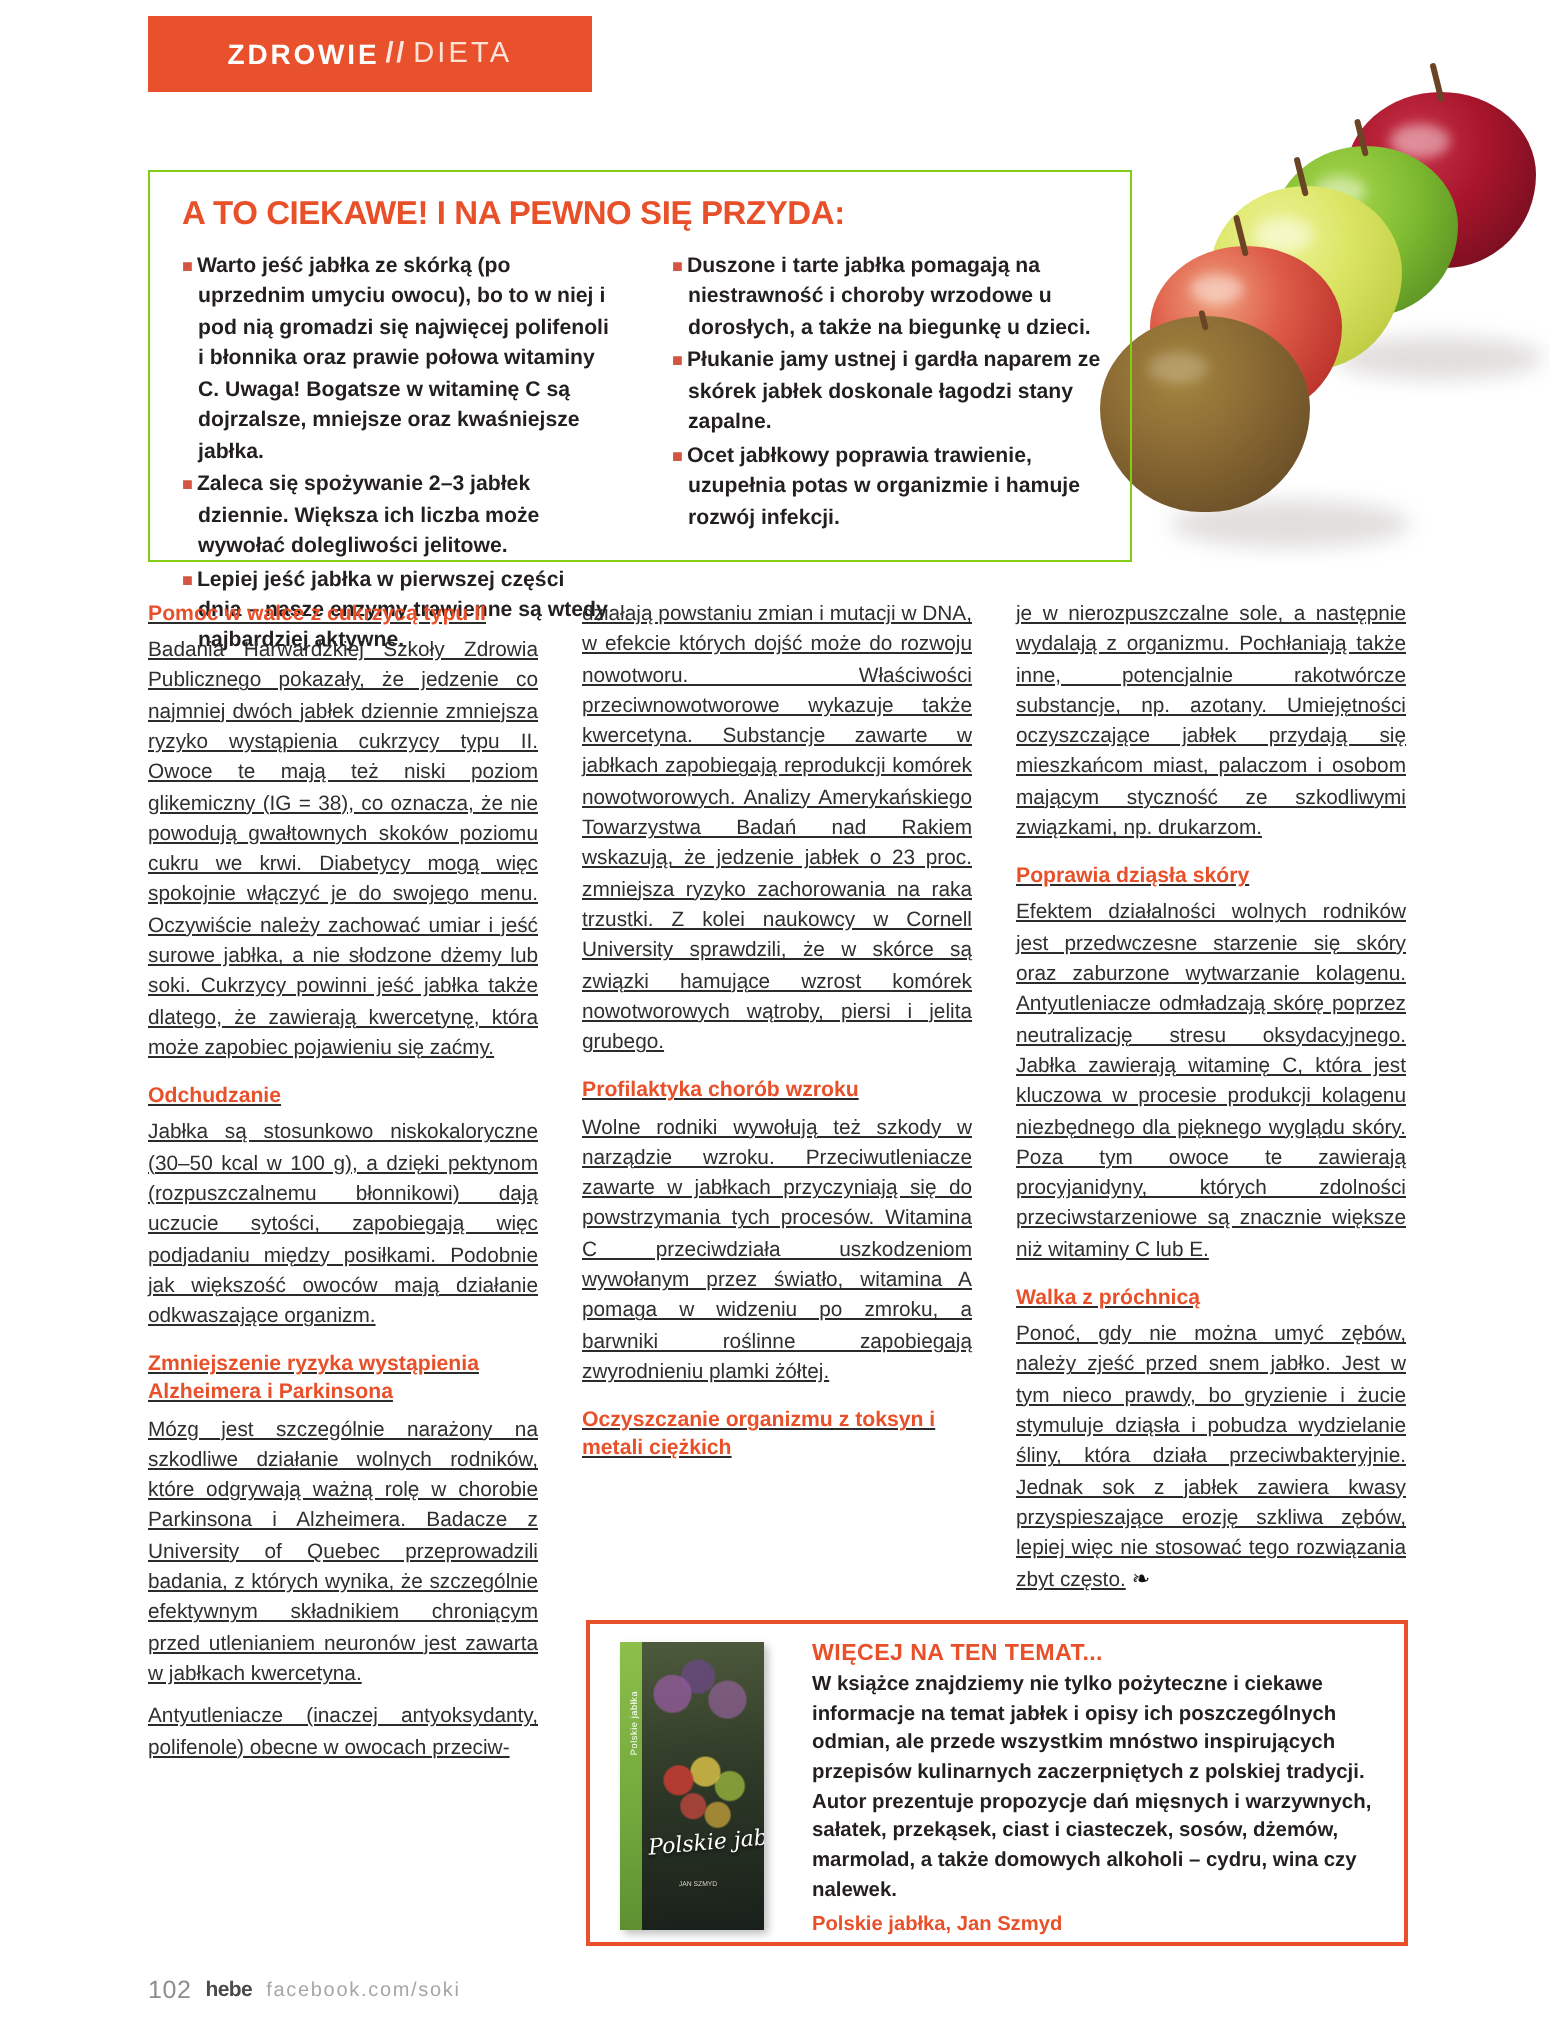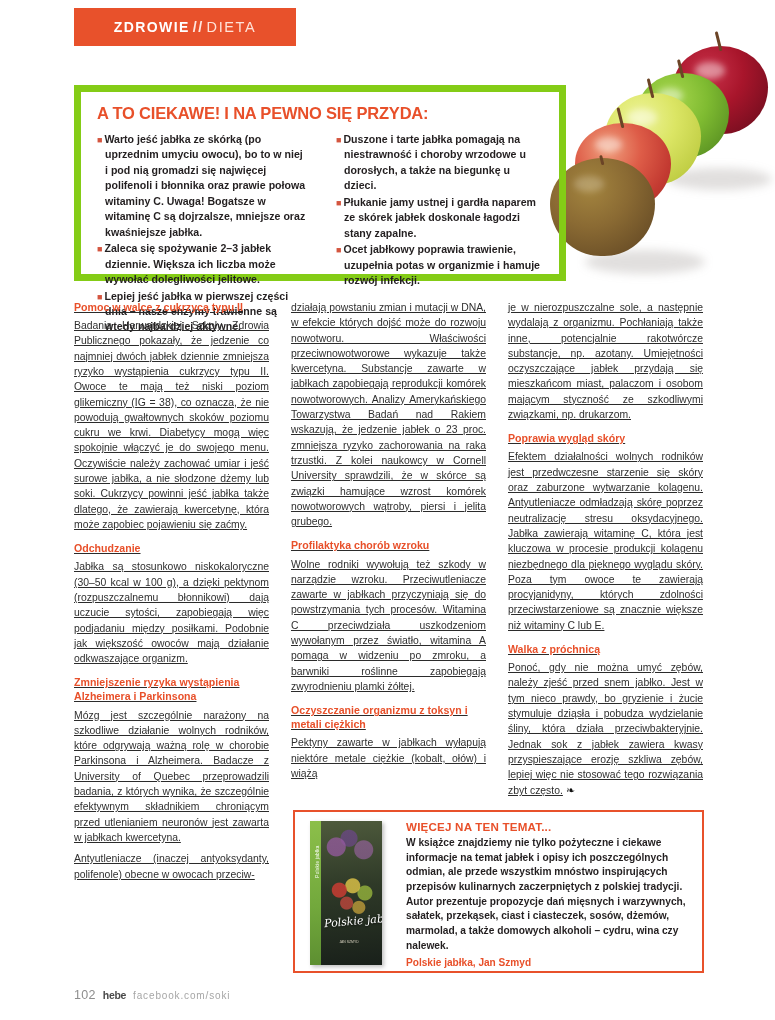--- a/index.html
+++ b/index.html
@@ -83,21 +83,21 @@
     filter: blur(5px);
   }
 
   
   .highlight-box {
     position: absolute;
     left: 74px;
     top: 85px;
     width: 492px;
     height: 196px;
-    border: 7px solid #84cc16;
+    border: 1px solid #84cc16;
     box-sizing: border-box;
     background: transparent;
     padding: 12px 14px 10px 16px;
   }
   .highlight-title {
     color: #e8502a;
     font-weight: bold;
     font-size: 16.5px;
     letter-spacing: -0.2px;
     margin: 0 0 9px 0;
@@ -379,26 +379,25 @@
     <div class="sub-head">Zmniejszenie ryzyka wystąpienia Alzheimera i Parkinsona</div>
     <p class="body">Mózg jest szczególnie narażony na szkodliwe działanie wolnych rodników, które odgrywają ważną rolę w chorobie Parkinsona i Alzheimera. Badacze z University of Quebec przeprowadzili badania, z których wynika, że szczególnie efektywnym składnikiem chroniącym przed utlenianiem neuronów jest zawarta w jabłkach kwercetyna.</p>
     <p class="body">Antyutleniacze (inaczej antyoksydanty, polifenole) obecne w owocach przeciw-</p>
   </div>
 
   <div class="col">
     <p class="body">działają powstaniu zmian i mutacji w DNA, w efekcie których dojść może do rozwoju nowotworu. Właściwości przeciwnowotworowe wykazuje także kwercetyna. Substancje zawarte w jabłkach zapobiegają reprodukcji komórek nowotworowych. Analizy Amerykańskiego Towarzystwa Badań nad Rakiem wskazują, że jedzenie jabłek o 23 proc. zmniejsza ryzyko zachorowania na raka trzustki. Z kolei naukowcy w Cornell University sprawdzili, że w skórce są związki hamujące wzrost komórek nowotworowych wątroby, piersi i jelita grubego.</p>
     <div class="sub-head">Profilaktyka chorób wzroku</div>
     <p class="body">Wolne rodniki wywołują też szkody w narządzie wzroku. Przeciwutleniacze zawarte w jabłkach przyczyniają się do powstrzymania tych procesów. Witamina C przeciwdziała uszkodzeniom wywołanym przez światło, witamina A pomaga w widzeniu po zmroku, a barwniki roślinne zapobiegają zwyrodnieniu plamki żółtej.</p>
     <div class="sub-head">Oczyszczanie organizmu z toksyn i metali ciężkich</div>
-    <p class="body">Pektyny zawarte w jabłkach wyłapują niektóre metale ciężkie (kobalt, ołów) i wiążą</p>
   </div>
 
   <div class="col">
     <p class="body">je w nierozpuszczalne sole, a następnie wydalają z organizmu. Pochłaniają także inne, potencjalnie rakotwórcze substancje, np. azotany. Umiejętności oczyszczające jabłek przydają się mieszkańcom miast, palaczom i osobom mającym styczność ze szkodliwymi związkami, np. drukarzom.</p>
-    <div class="sub-head">Poprawia wygląd skóry</div>
+    <div class="sub-head">Poprawia dziąsła skóry</div>
     <p class="body">Efektem działalności wolnych rodników jest przedwczesne starzenie się skóry oraz zaburzone wytwarzanie kolagenu. Antyutleniacze odmładzają skórę poprzez neutralizację stresu oksydacyjnego. Jabłka zawierają witaminę C, która jest kluczowa w procesie produkcji kolagenu niezbędnego dla pięknego wyglądu skóry. Poza tym owoce te zawierają procyjanidyny, których zdolności przeciwstarzeniowe są znacznie większe niż witaminy C lub E.</p>
     <div class="sub-head">Walka z próchnicą</div>
     <p class="body"><span>Ponoć, gdy nie można umyć zębów, należy zjeść przed snem jabłko. Jest w tym nieco prawdy, bo gryzienie i żucie stymuluje dziąsła i pobudza wydzielanie śliny, która działa przeciwbakteryjnie. Jednak sok z jabłek zawiera kwasy przyspieszające erozję szkliwa zębów, lepiej więc nie stosować tego rozwiązania zbyt często.</span><span class="endmark">❧</span></p>
   </div>
 
 </div>
 
 <div class="promo-box">
   <div class="book-wrap">
     <div class="book">

